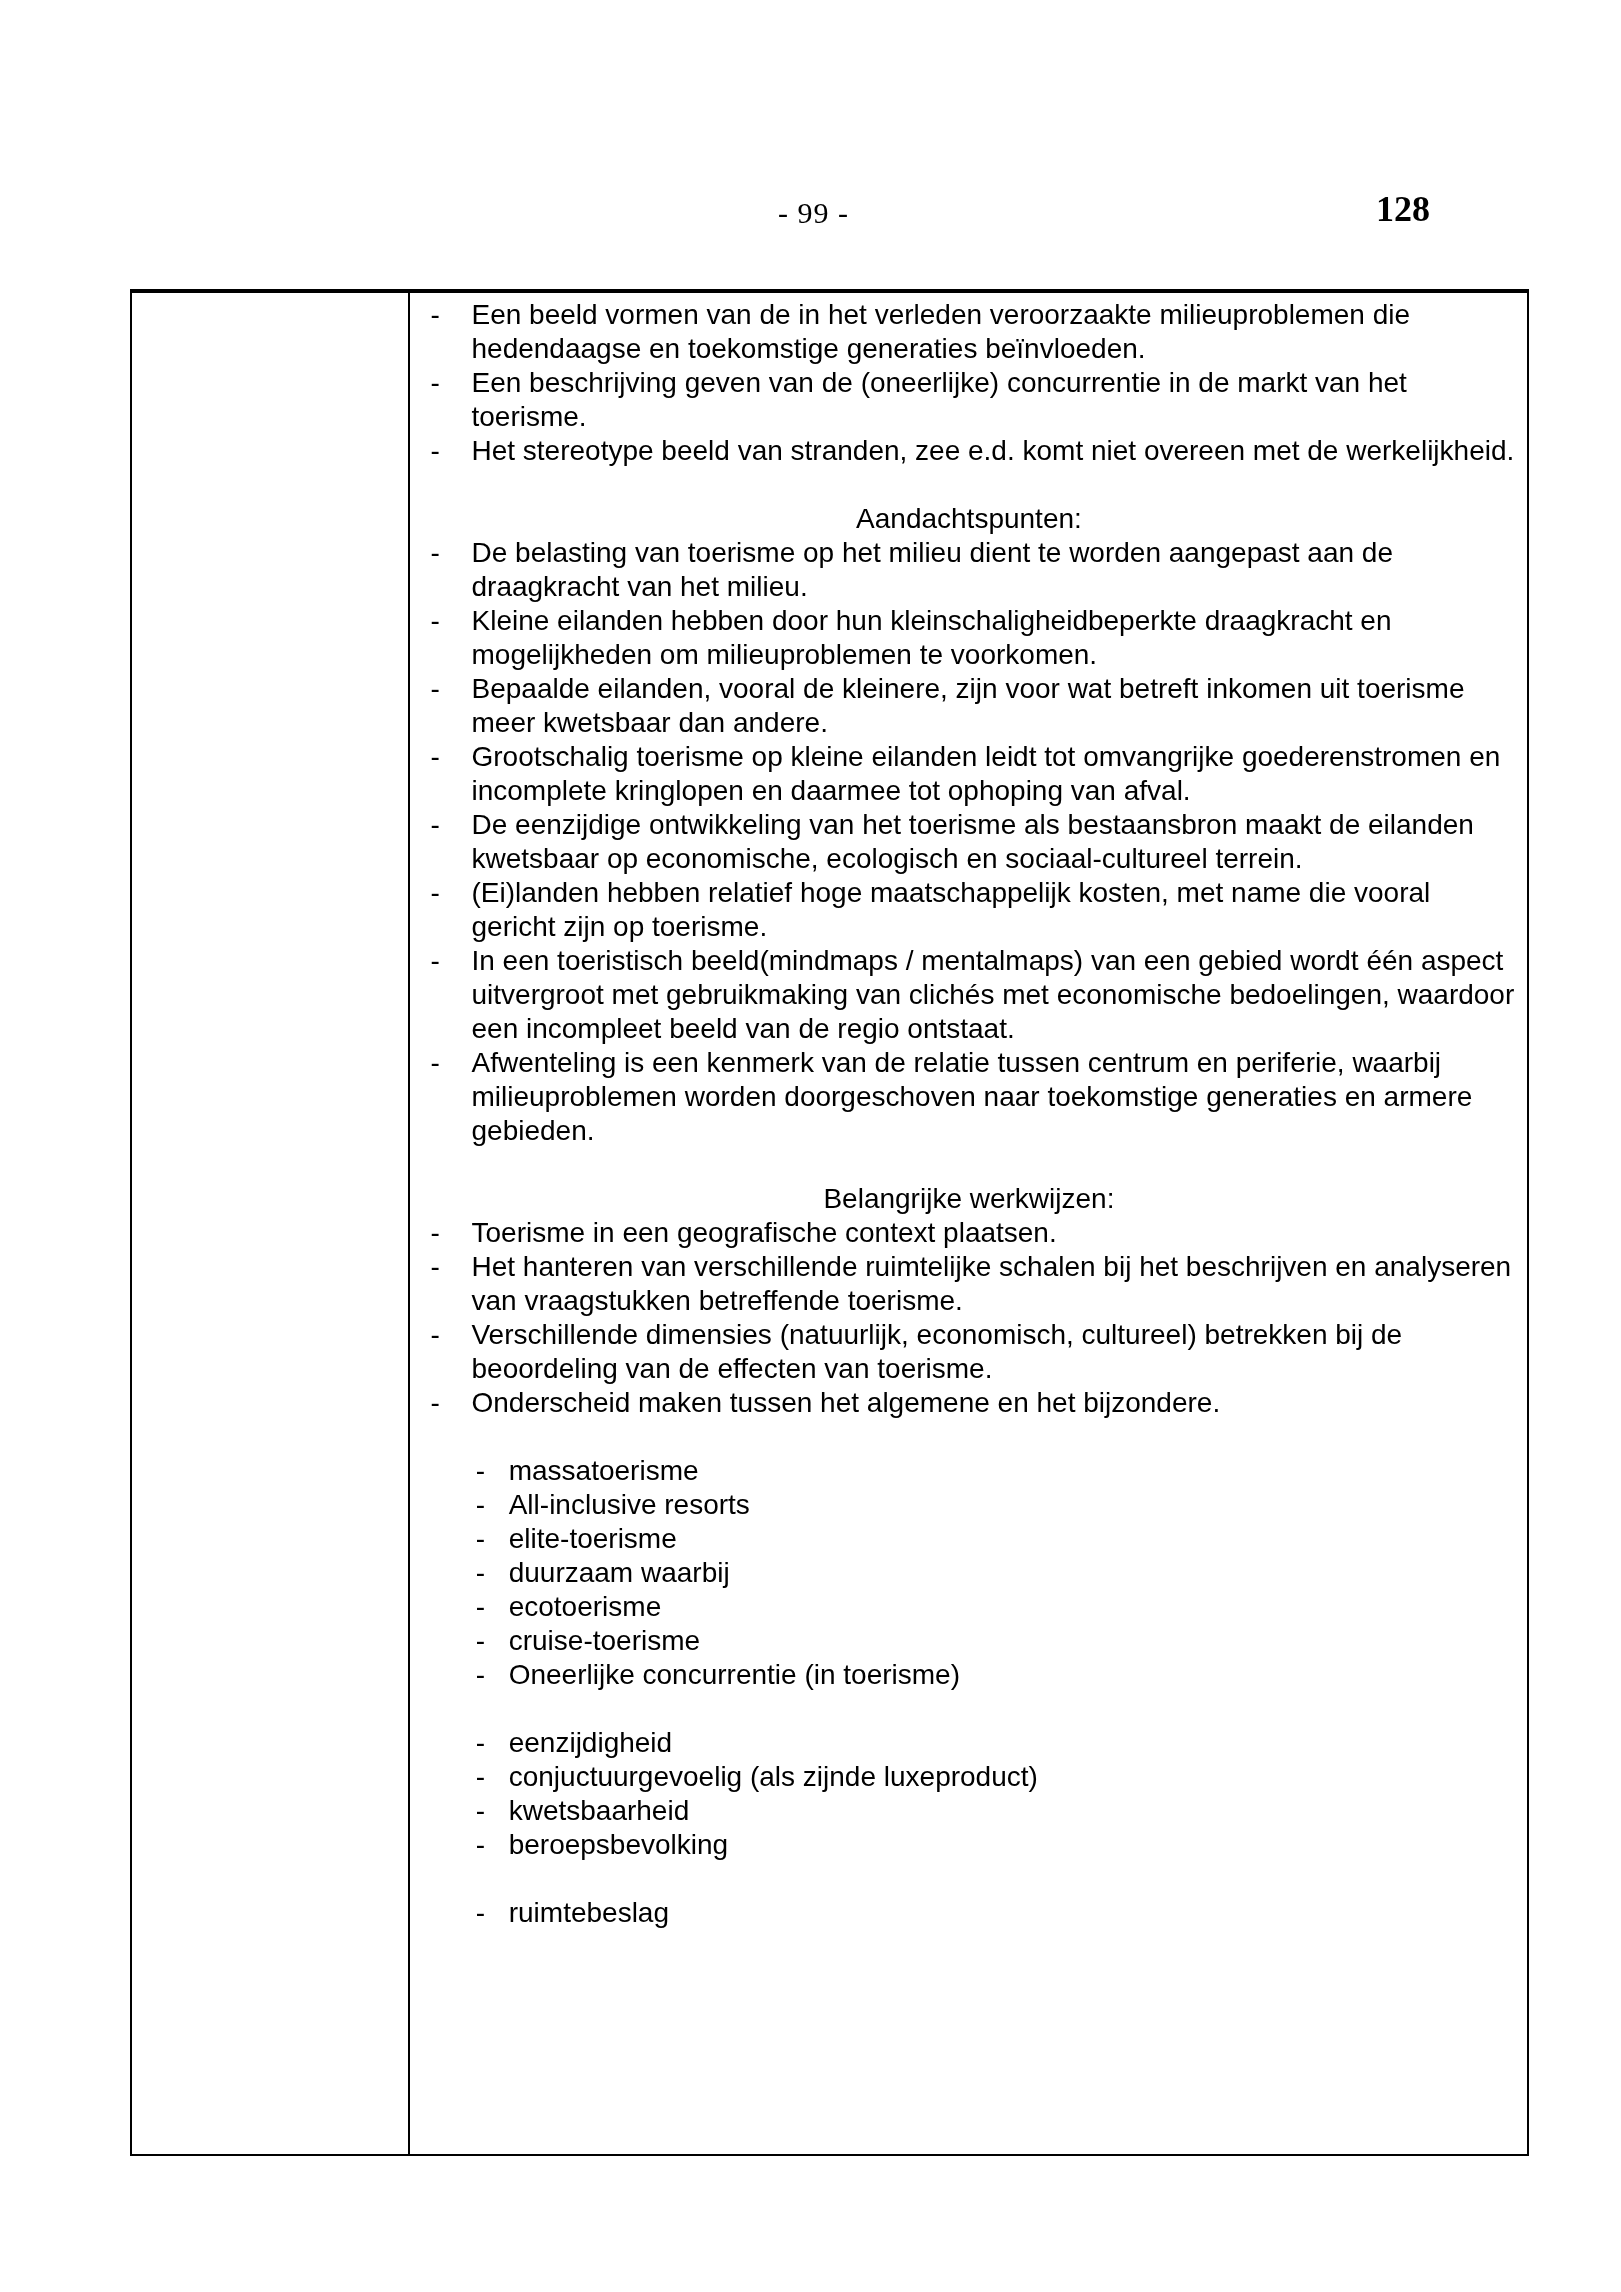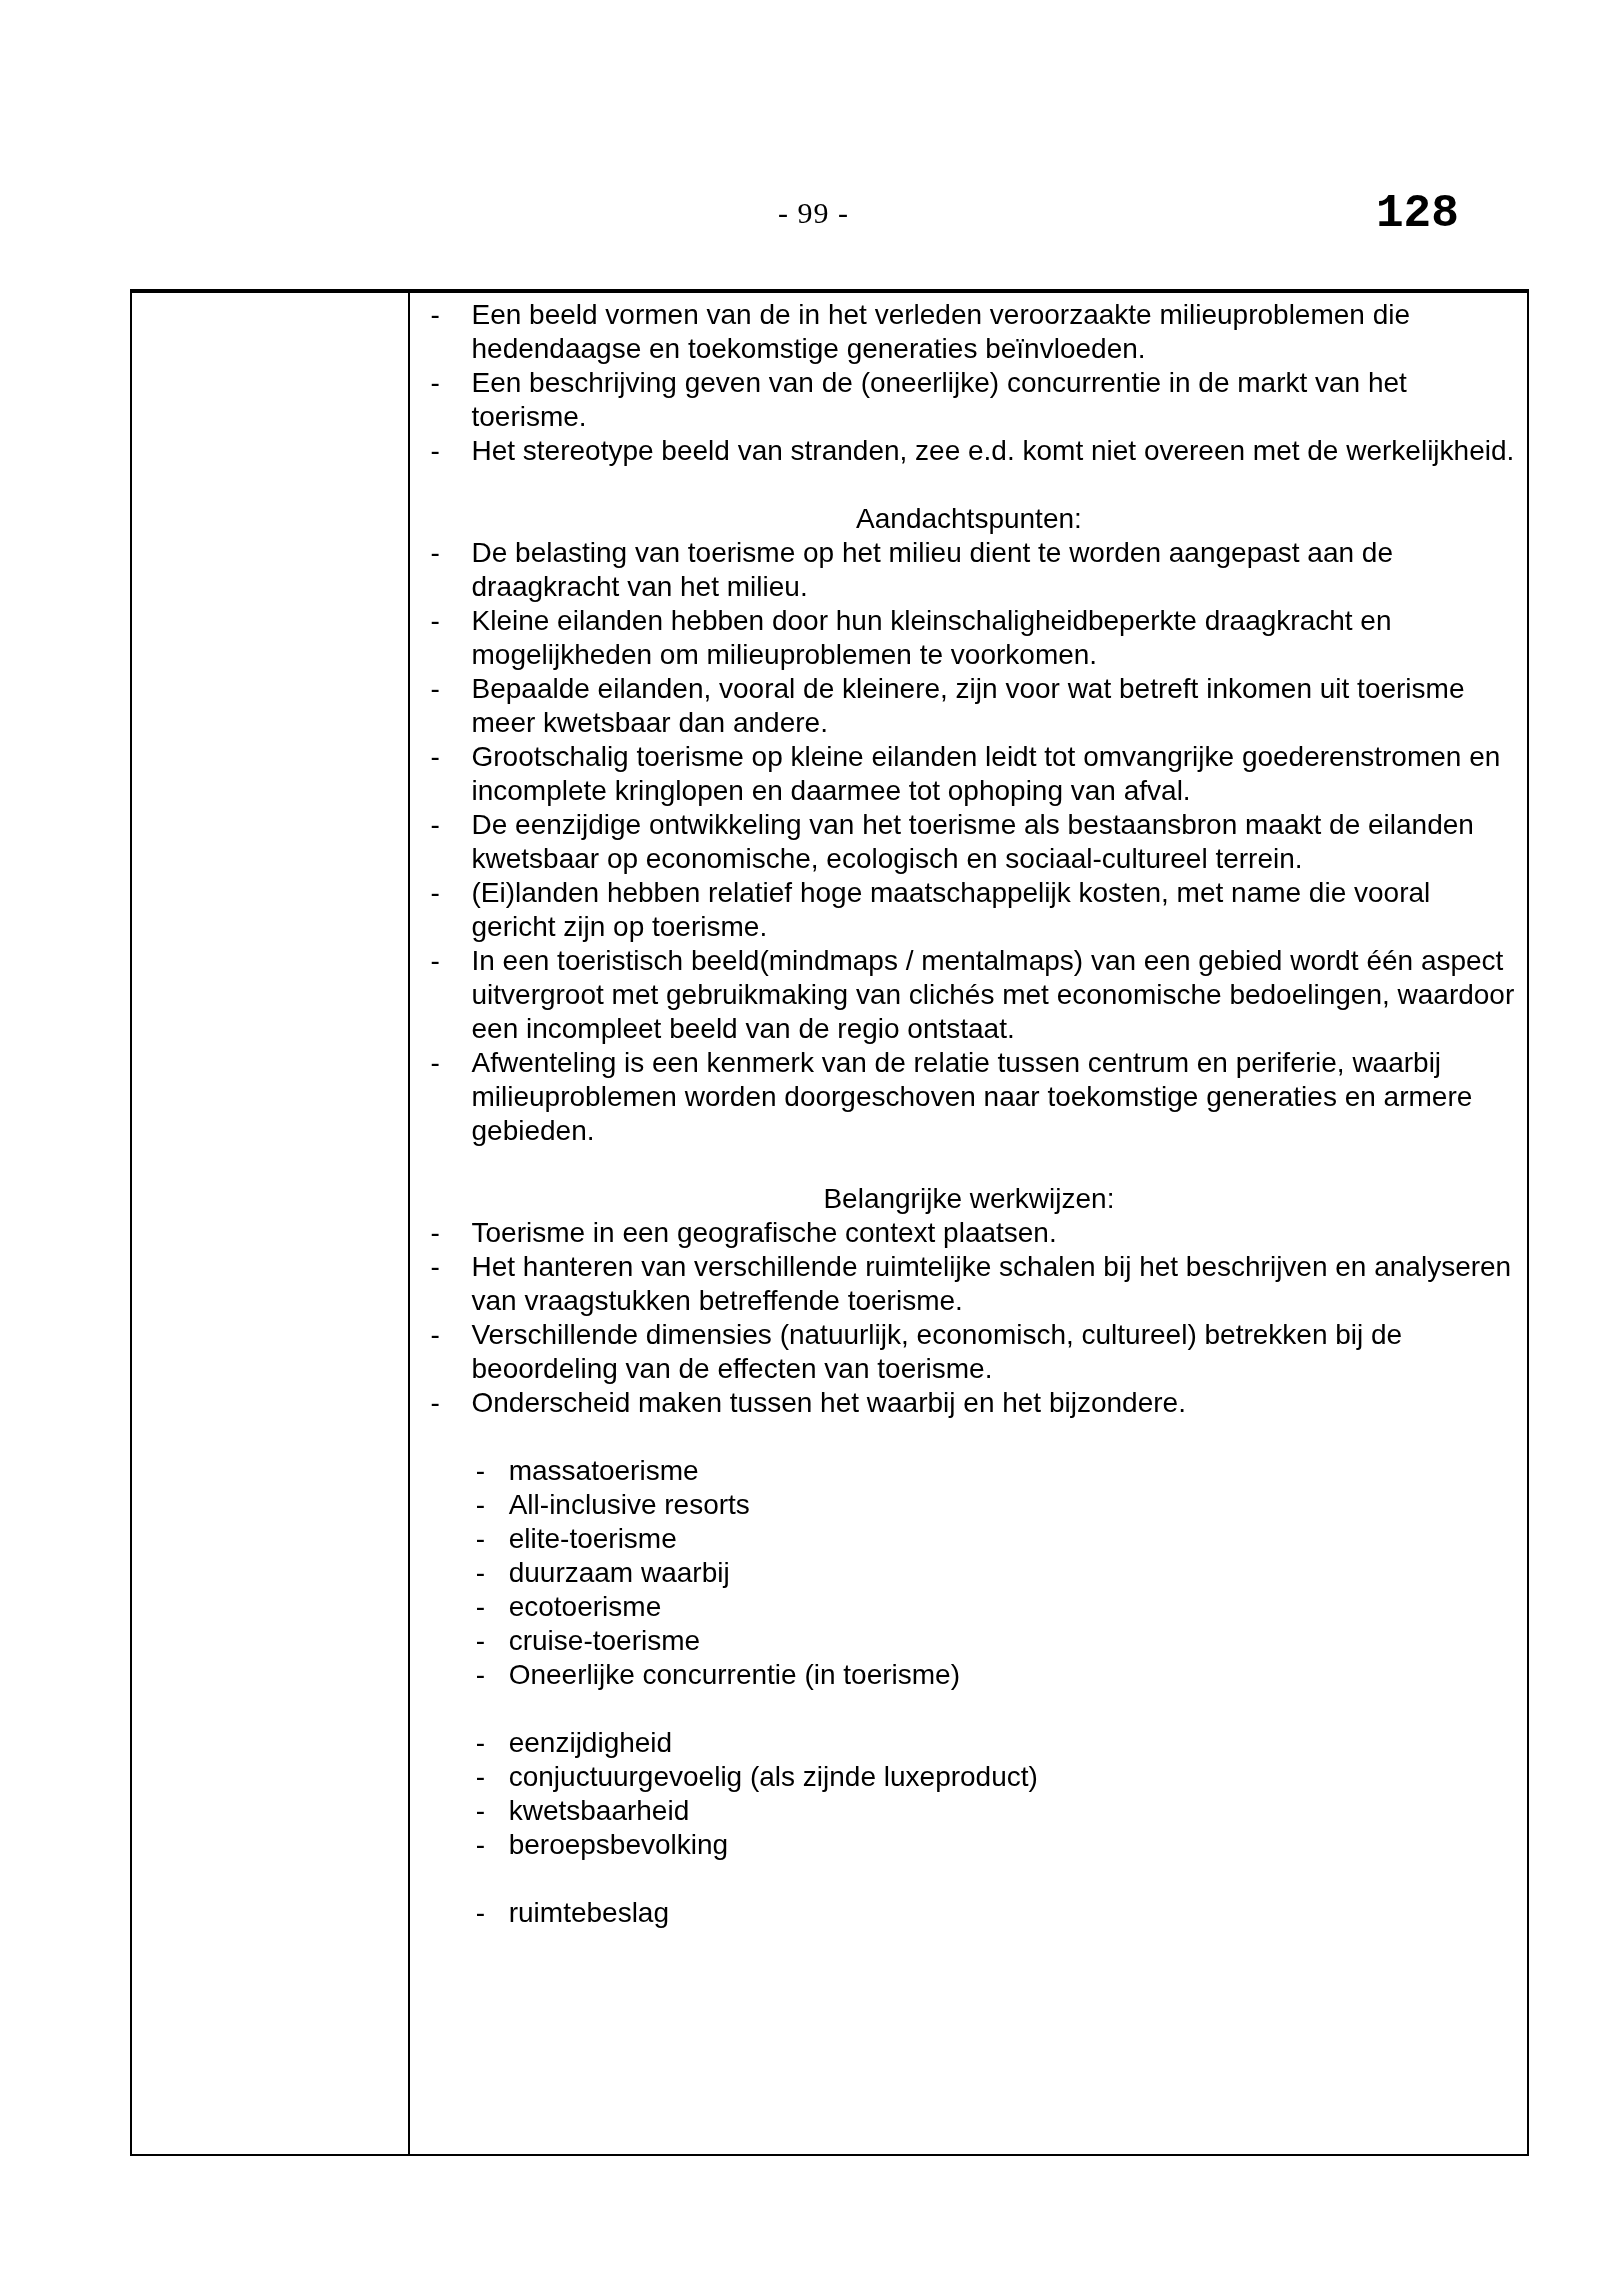--- a/index.html
+++ b/index.html
@@ -25,22 +25,22 @@
     text-align: center;
     font-family: "Liberation Serif", serif;
     font-size: 30px;
     letter-spacing: 1px;
     color: #000;
   }
   .hdr-corner {
     position: absolute;
     top: 188px;
     left: 1376px;
-    font-family: Liberation Mono, monospace;
-    font-size: 46px;
+    font-family: Liberation Serif, serif;
+    font-size: 36px;
     font-weight: bold;
     color: #000;
   }
 
   
   .doc-table {
     position: absolute;
     left: 130px;
     top: 289px;
     width: 1399px;
@@ -141,21 +141,21 @@
         <div class="li lv1">
           <span class="marker">-</span>
           <span class="txt">Het hanteren van verschillende ruimtelijke schalen bij het beschrijven en analyseren van vraagstukken betreffende toerisme.</span>
         </div>
         <div class="li lv1">
           <span class="marker">-</span>
           <span class="txt">Verschillende dimensies (natuurlijk, economisch, cultureel) betrekken bij de beoordeling van de effecten van toerisme.</span>
         </div>
         <div class="li lv1">
           <span class="marker">-</span>
-          <span class="txt">Onderscheid maken tussen het waarbij en het bijzondere.</span>
+          <span class="txt">Onderscheid maken tussen het algemene en het bijzondere.</span>
         </div>
         <div class="gap"></div>
         <div class="li lv2">
           <span class="marker">-</span>
           <span class="txt">massatoerisme</span>
         </div>
         <div class="li lv2">
           <span class="marker">-</span>
           <span class="txt">All-inclusive resorts</span>
         </div>

